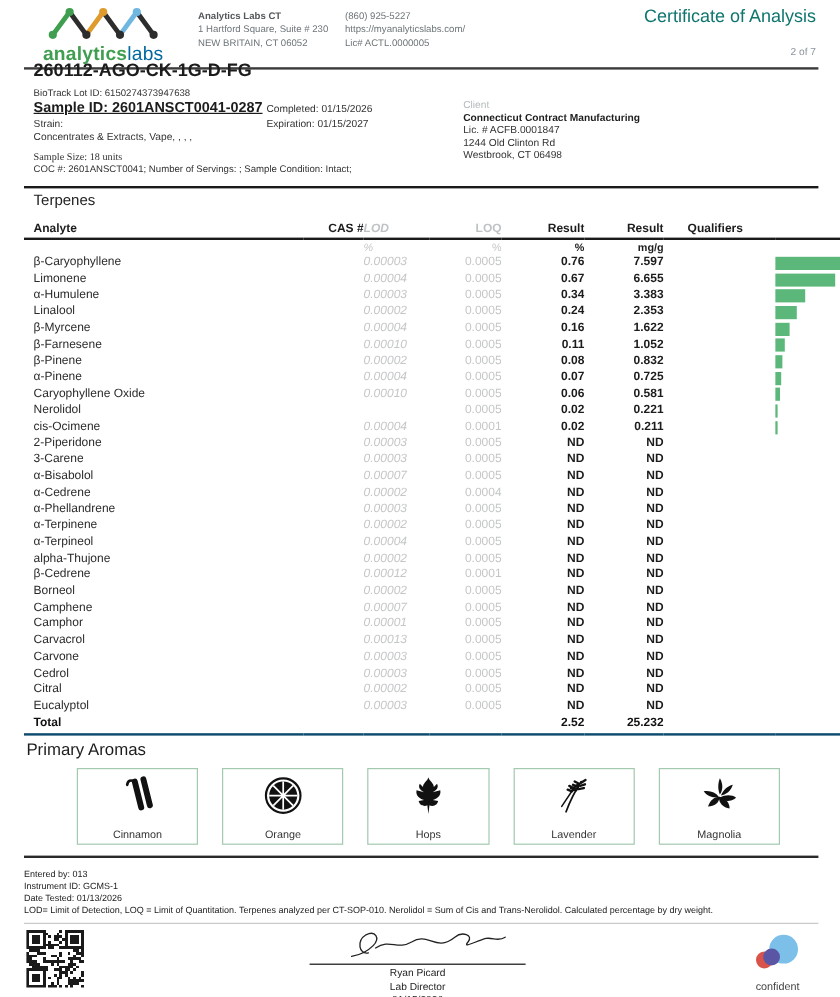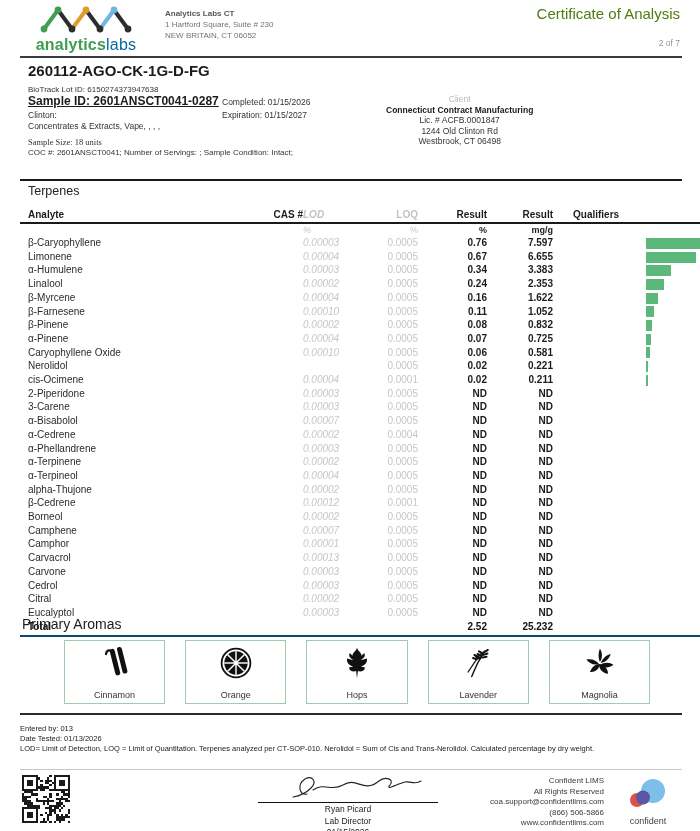--- a/index.html
+++ b/index.html
@@ -6,38 +6,38 @@
   .page{position:relative;width:700px;height:831px;background:#ffffff;
     font-family:"Liberation Sans",sans-serif;color:#222;overflow:hidden;margin:0 auto;}
   
   .header{position:absolute;left:20px;top:0;width:662px;height:56px;border-bottom:2px solid #3c3c3c;}
   .logo{position:absolute;left:6px;top:4px;width:120px;text-align:center;}
   .wordmark{font-size:16px;letter-spacing:.2px;margin-top:-2px;}
   .wm-a{color:#3f9e4f;font-weight:bold;text-align:center;}
   .wm-b{color:#0369a1;}
   .labinfo{position:absolute;left:145px;top:8px;display:flex;gap:14px;font-size:8px;line-height:11px;color:#6d7478;}
   .labname{font-weight:bold;color:#55595c;}
-  .cert-title{position:absolute;right:2px;top:5px;font-size:15px;color:#4d7c0f;margin-left:36px;}
+  .cert-title{position:absolute;right:2px;top:5px;font-size:15px;color:#0f766e;margin-left:36px;}
   .page-num{position:absolute;right:2px;top:38px;font-size:8.5px;color:#8d959c;}
   
-  .sample{position:absolute;left:20px;top:60px;width:662px;height:95px;font-size:8.5px;color:#333;}
+  .sample{position:absolute;left:20px;top:48px;width:662px;height:95px;font-size:8.5px;color:#333;}
   .sample-name{position:absolute;left:8px;top:2px;font-size:15px;font-weight:bold;color:#1c1c1c;}
   .biotrack{position:absolute;left:8px;top:25px;font-size:8px;}
   .sample-id{position:absolute;left:8px;top:34px;font-size:12px;font-weight:bold;color:#1c1c1c;text-decoration:underline;}
   .completed{position:absolute;left:202px;top:37px;}
   .expiration{position:absolute;left:202px;top:50px;}
   .strain-label{position:absolute;left:8px;top:50px;}
   .strain-value{position:absolute;left:8px;top:61px;}
   .sample-size{position:absolute;left:8px;top:77px;font-family:Liberation Serif, serif;}
   .coc{position:absolute;left:8px;top:88px;font-size:8px;}
-  .client{position:absolute;left:366px;top:34px;line-height:10.5px;text-align:center;}
+  .client{position:absolute;left:366px;top:34px;line-height:10.5px;}
   .client-label{color:#b4babe;}
   .client-name{font-weight:bold;color:#1c1c1c;}
   
-  .terpenes{position:absolute;left:20px;top:155px;width:662px;border-top:2px solid #1a1a1a;margin-top:24px;}
+  .terpenes{position:absolute;left:20px;top:155px;width:662px;border-top:2px solid #1a1a1a;}
   .terpenes h2{margin:3px 0 6px 8px;font-size:12.5px;font-weight:normal;color:#222;}
   table{width:662px;border-collapse:collapse;table-layout:fixed;}
   th,td{padding:0;overflow:hidden;white-space:nowrap;}
   thead tr.cols th{font-size:10px;font-weight:bold;color:#1c1c1c;border-bottom:2px solid #1a1a1a;height:16px;vertical-align:bottom;padding-bottom:2px;}
   thead tr.cols th.gray{color:#c0c3c5;}
   tr.units td{font-size:9px;height:12px;color:#1c1c1c;vertical-align:middle;border-top:1px solid #d8d8d8;}
   tr.units td.gray{color:#c4c6c8;}
   tbody td{font-size:10px;height:13.7px;line-height:13.7px;color:#2b2b2b;}
   .c-analyte{width:225px;text-align:left;padding-left:8px;}
   .c-cas{width:50px;text-align:right;}
@@ -95,32 +95,37 @@
         <circle cx="94" cy="25" r="3.4" fill="#2d2d2d"></circle>
       </svg>
       <div class="wordmark"><span class="wm-a">analytics</span><span class="wm-b">labs</span></div>
     </div>
     <div class="labinfo">
       <div>
         <div class="labname">Analytics Labs CT</div>
         <div>1 Hartford Square, Suite # 230</div>
         <div>NEW BRITAIN, CT 06052</div>
       </div>
+      <div>
+        <div>(860) 925-5227</div>
+        <div>https://myanalyticslabs.com/</div>
+        <div>Lic# ACTL.0000005</div>
+      </div>
     </div>
     <div class="cert-title">Certificate of Analysis</div>
     <div class="page-num">2 of 7</div>
   </header>
 
   <section class="sample">
     <div class="sample-name">260112-AGO-CK-1G-D-FG</div>
     <div class="biotrack">BioTrack Lot ID: 6150274373947638</div>
     <div class="sample-id">Sample ID: 2601ANSCT0041-0287</div>
     <div class="completed">Completed: 01/15/2026</div>
     <div class="expiration">Expiration: 01/15/2027</div>
-    <div class="strain-label">Clinton:</div>
+    <div class="strain-label">Strain:</div>
     <div class="strain-value">Concentrates &amp; Extracts, Vape, , , ,</div>
     <div class="sample-size">Sample Size: 18 units</div>
     <div class="coc">COC #: 2601ANSCT0041; Number of Servings: ; Sample Condition: Intact;</div>
     <div class="client">
       <div class="client-label">Client</div>
       <div class="client-name">Connecticut Contract Manufacturing</div>
       <div>Lic. # ACFB.0001847</div>
       <div>1244 Old Clinton Rd</div>
       <div>Westbrook, CT 06498</div>
     </div>
@@ -529,20 +534,21 @@
             <path d="M10 30 C12 24 16 21 21 21 C20 27 16 30 10 30 Z" fill="#111"></path>
             <path d="M30 32 C24 31 20 27 20 21 C26 22 30 26 30 32 Z" fill="#111"></path>
           </svg>
           <div class="aroma-label">Magnolia</div>
         </div>
       </div>
   </section>
 
   <section class="notes">
     <div>Entered by: 013</div>
+    <div>Instrument ID: GCMS-1</div>
     <div>Date Tested: 01/13/2026</div>
     <div>LOD= Limit of Detection, LOQ = Limit of Quantitation. Terpenes analyzed per CT-SOP-010. Nerolidol = Sum of Cis and Trans-Nerolidol. Calculated percentage by dry weight.</div>
   </section>
 
   <footer class="bottom">
     <svg class="qr" width="48" height="48" viewBox="0 0 21 21" shape-rendering="crispEdges">
         <rect x="0" y="0" width="1" height="1" fill="#1a1a1a"></rect>
         <rect x="1" y="0" width="1" height="1" fill="#1a1a1a"></rect>
         <rect x="2" y="0" width="1" height="1" fill="#1a1a1a"></rect>
         <rect x="3" y="0" width="1" height="1" fill="#1a1a1a"></rect>
@@ -781,27 +787,20 @@
         <path d="M44 22 C36 24 34 12 42 7 C50 3 54 10 48 16 C42 22 36 24 30 25
                  M50 18 C62 10 68 20 80 13 C94 4 100 22 116 9 C122 4 132 7 127 13
                  C122 19 134 12 142 10 C148 9 152 13 158 9" stroke="#222" stroke-width="1.1" fill="none" stroke-linecap="round"></path>
       </svg>
       <div class="sigline"></div>
       <div class="signame">Ryan Picard</div>
       <div class="signame">Lab Director</div>
       <div class="signame">01/15/2026</div>
     </div>
 
-    <div class="limstext">
-      <div>Confident LIMS</div>
-      <div>All Rights Reserved</div>
-      <div>coa.support@confidentlims.com</div>
-      <div>(866) 506-5866</div>
-      <div>www.confidentlims.com</div>
-    </div>
 
     <div class="limslogo">
       <svg width="46" height="36" viewBox="0 0 46 36">
         <circle cx="28" cy="13" r="12" fill="#7cc0ea"></circle>
         <circle cx="12" cy="22" r="7" fill="#d9534a"></circle>
         <circle cx="18" cy="19.5" r="7" fill="#5b55a6"></circle>
       </svg>
       <div class="limsbrand">confident</div>
     </div>
   </footer>

